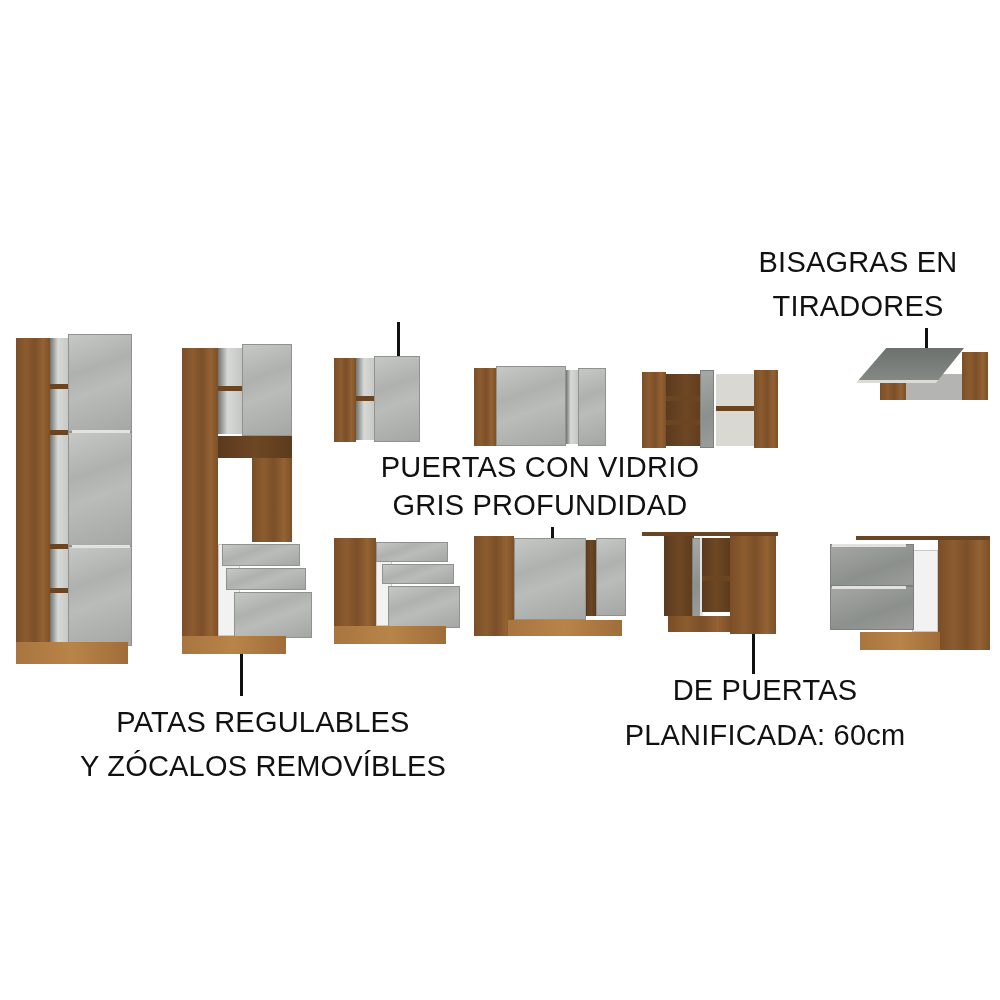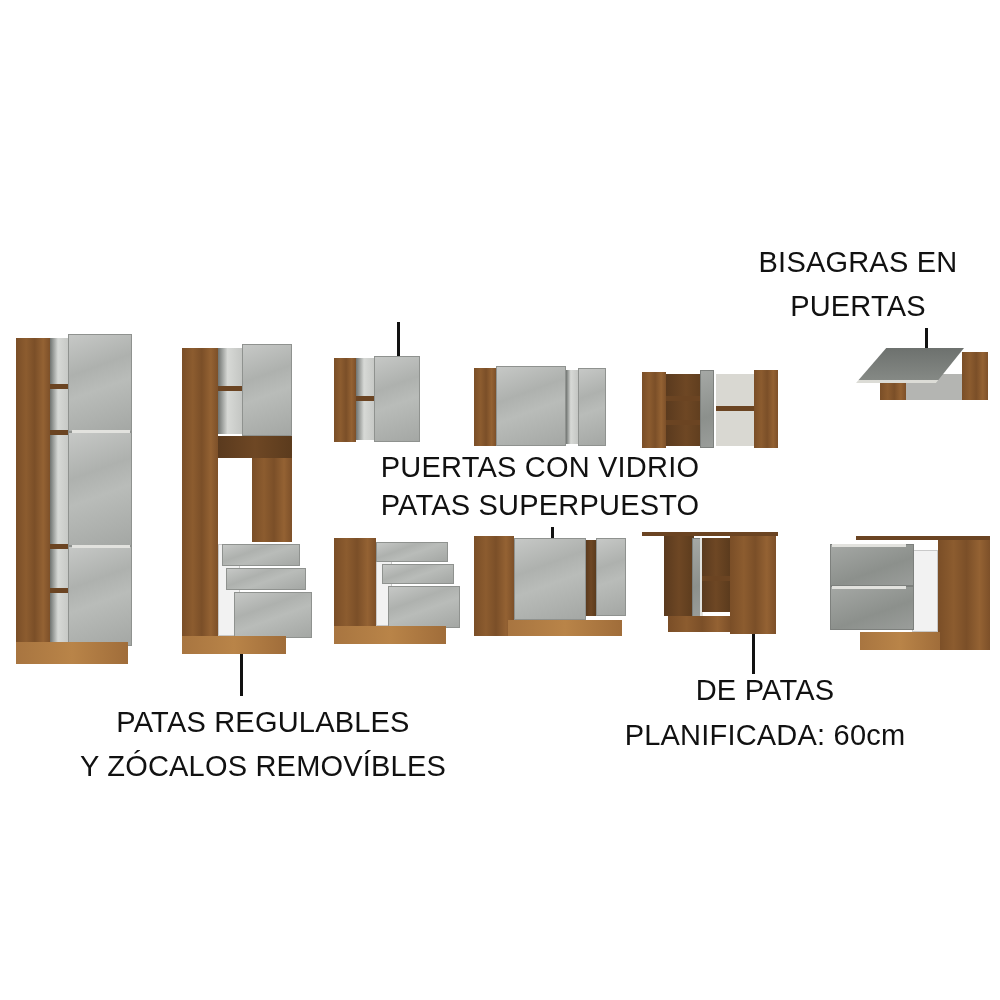--- a/index.html
+++ b/index.html
@@ -24,38 +24,38 @@
 </style>
 </head>
 <body>
 
 <div class="label" style="left:258px; top:186px; width:280px;">
 </div>
 <div class="leader" style="left:397px; top:322px; height:44px;"></div>
 
 <div class="label" style="left:738px; top:240px; width:240px;">
   <span class="line">BISAGRAS EN</span>
-  <span class="line">PUERTAS</span>
+  <span class="line">TIRADORES</span>
 </div>
 <div class="leader" style="left:925px; top:328px; height:45px;"></div>
 
 <div class="label" style="left:370px; top:448px; width:340px; line-height:38px;">
   <span class="line">PUERTAS CON VIDRIO</span>
-  <span class="line">PATAS SUPERPUESTO</span>
+  <span class="line">GRIS PROFUNDIDAD</span>
 </div>
 <div class="leader" style="left:551px; top:527px; height:28px;"></div>
 
 <div class="label" style="left:68px; top:700px; width:390px;">
   <span class="line">PATAS REGULABLES</span>
   <span class="line">Y ZÓCALOS REMOVÍBLES</span>
 </div>
 <div class="leader" style="left:240px; top:650px; height:46px;"></div>
 
 <div class="label" style="left:600px; top:668px; width:330px; line-height:45px;">
-  <span class="line">DE PATAS</span>
+  <span class="line">DE PUERTAS</span>
   <span class="line">PLANIFICADA: 60cm</span>
 </div>
 <div class="leader" style="left:752px; top:632px; height:42px;"></div>
 
 <div class="cab" style="left:16px; top:334px; width:118px; height:332px;">
   <div class="wood" style="position:absolute; left:0; top:4px; width:34px; height:310px;"></div>
   <div class="interior" style="position:absolute; left:34px; top:4px; width:20px; height:304px;"></div>
   <div class="shelf" style="left:34px; top:50px; width:20px;"></div>
   <div class="shelf" style="left:34px; top:96px; width:20px;"></div>
   <div class="shelf" style="left:34px; top:210px; width:20px;"></div>

